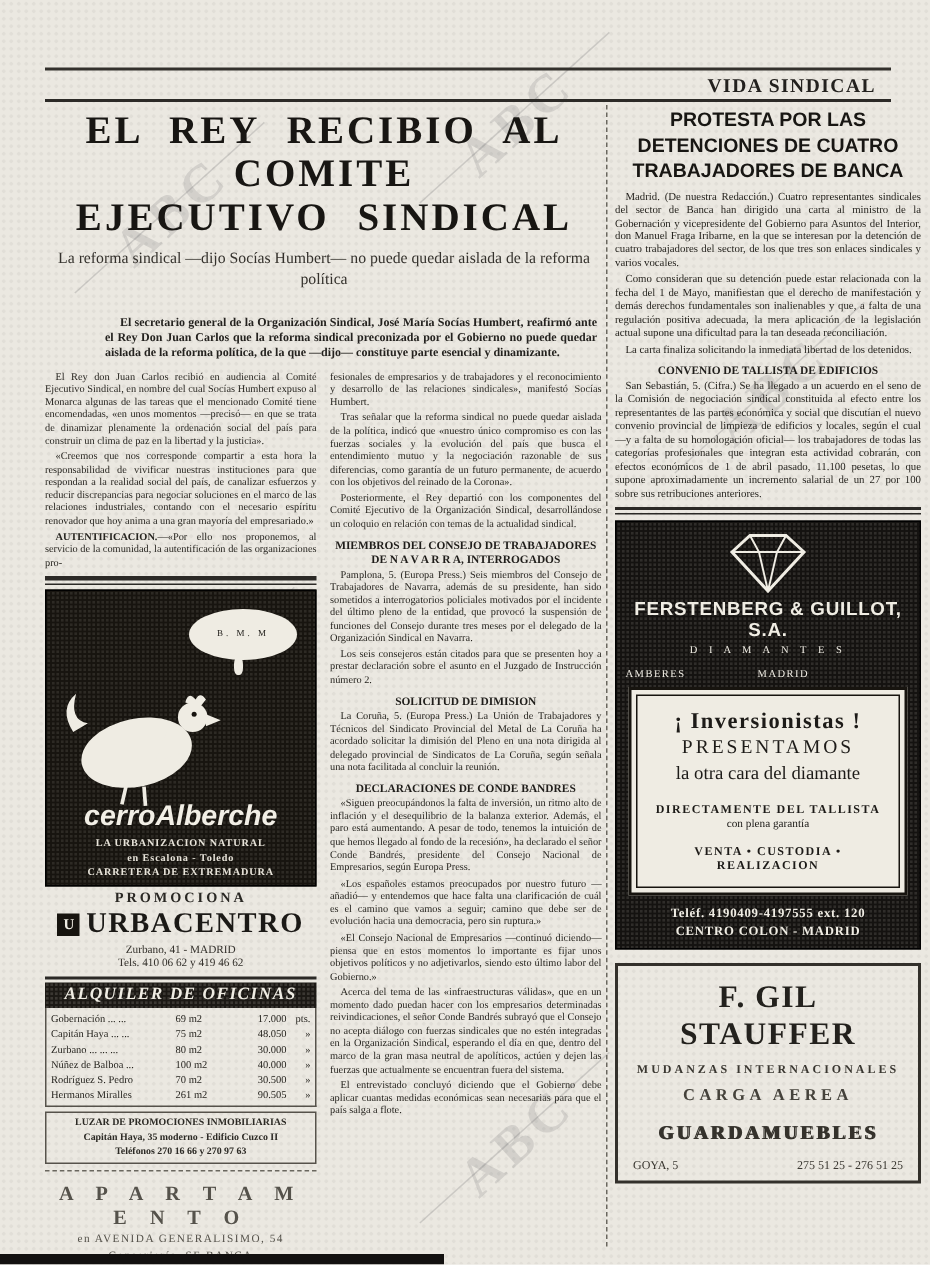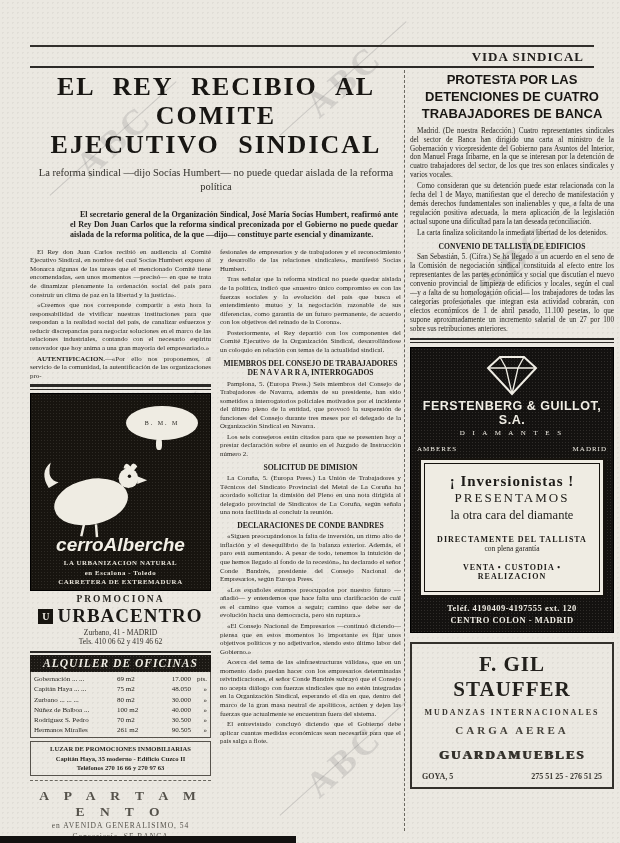--- a/index.html
+++ b/index.html
@@ -91,41 +91,41 @@
   .dbl-rule{margin:4px 0;border-top:2px solid #2b2926;border-bottom:1px solid #2b2926;height:2px;}
 
   
   .diamond-ad{background:#141210;border:1px solid #000;color:#f0ede4;
         background-image:radial-gradient(rgba(240,236,226,.12) 1px,transparent 1px);
         background-size:3px 3px;padding:6px 6px 5px;}
   .diamond-icon{display:block;margin:0 auto;}
   .diamond-brand{text-align:center;font-size:12.5px;font-weight:bold;letter-spacing:.5px;margin-top:3px;
         font-family:"Liberation Sans","DejaVu Sans",sans-serif;}
   .diamond-sub{text-align:center;font-size:7px;letter-spacing:3px;margin-top:2px;}
-  .diamond-corners{display:flex;justify-content:space-between;font-size:7px;margin-top:8px;
-        letter-spacing:1px;}
+  .diamond-corners{display:flex;font-size:7px;margin-top:8px;
+        letter-spacing:1px;gap:48px;}
   .inv-box{background:#efece3;border:2px solid #17140f;margin:5px 2px;padding:3px;}
   .inv-inner{border:1px solid #17140f;padding:9px 4px 10px;text-align:center;color:#1d1b18;}
   .inv-title{font-size:15px;font-weight:bold;letter-spacing:1px;}
   .inv-pres1{font-size:13px;letter-spacing:2px;}
   .inv-pres2{font-size:12.5px;margin-top:2px;}
   .inv-dir1{font-size:8px;font-weight:bold;letter-spacing:1px;margin-top:12px;}
   .inv-dir2{font-size:7.5px;}
   .inv-serv{font-size:8px;font-weight:bold;letter-spacing:1px;margin-top:10px;}
   .diamond-foot{text-align:center;font-size:8.5px;font-weight:bold;letter-spacing:.5px;line-height:1.5;}
 
   
   .stauffer{margin-top:9px;border:2px solid #33302b;padding:8px 6px 6px;text-align:center;
         color:#23211d;}
   .stf-brand{font-size:21px;font-weight:bold;letter-spacing:1px;}
   .stf-line1{font-size:8px;font-weight:bold;letter-spacing:2px;margin-top:6px;color:#3a3731;}
   .stf-line2{font-size:11px;font-weight:bold;letter-spacing:3px;margin-top:7px;color:#45423b;}
   .stf-line3{font-size:13px;font-weight:900;letter-spacing:2px;margin-top:11px;color:#35322c;
         text-shadow:1px 0 0 #35322c;}
-  .stf-foot{display:flex;justify-content:space-between;font-size:8px;font-weight:bold;
+  .stf-foot{display:flex;justify-content:space-between;font-size:8px;font-weight:normal;
         margin-top:9px;padding:0 4px;color:#3a3731;}
 
   .bottom-bar{position:absolute;left:0;bottom:0;width:296px;height:7px;background:#131110;}
 </style>
 </head>
 <body>
 
 <div class="page">
 
   <span class="watermark" style="top:120px;left:70px;">ABC</span>

